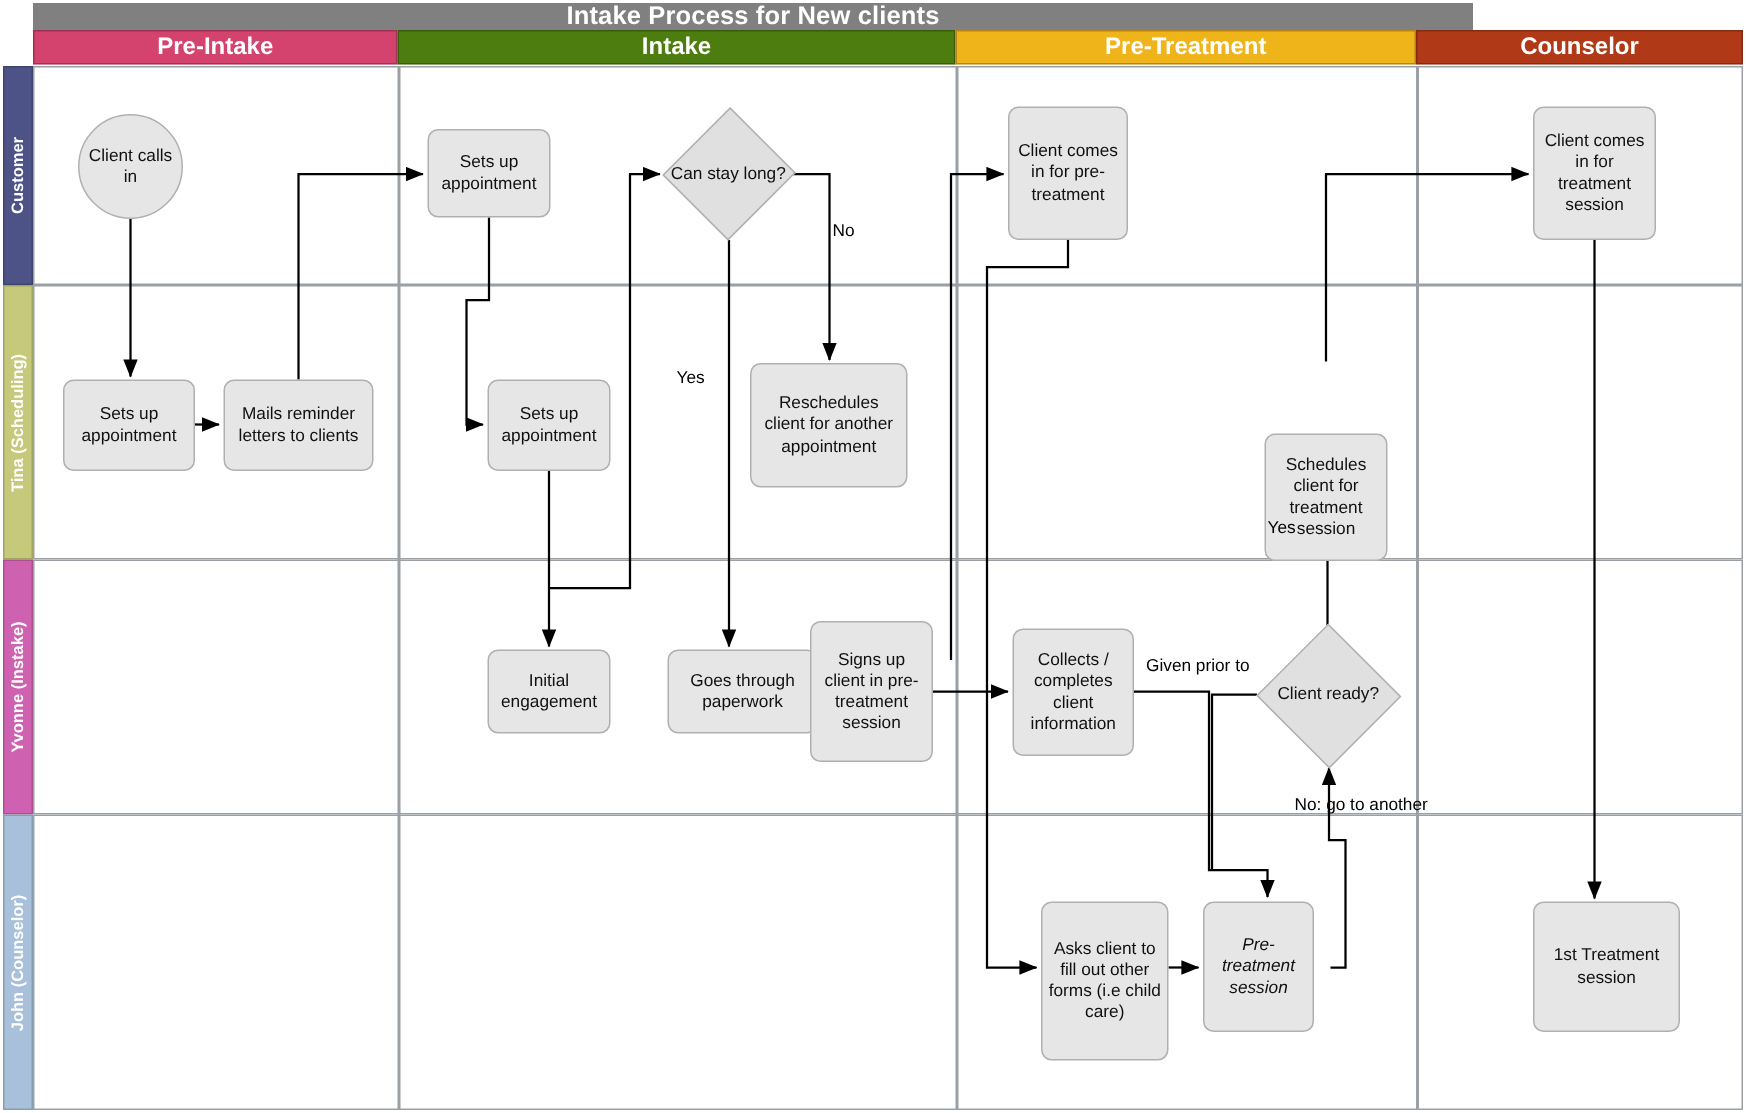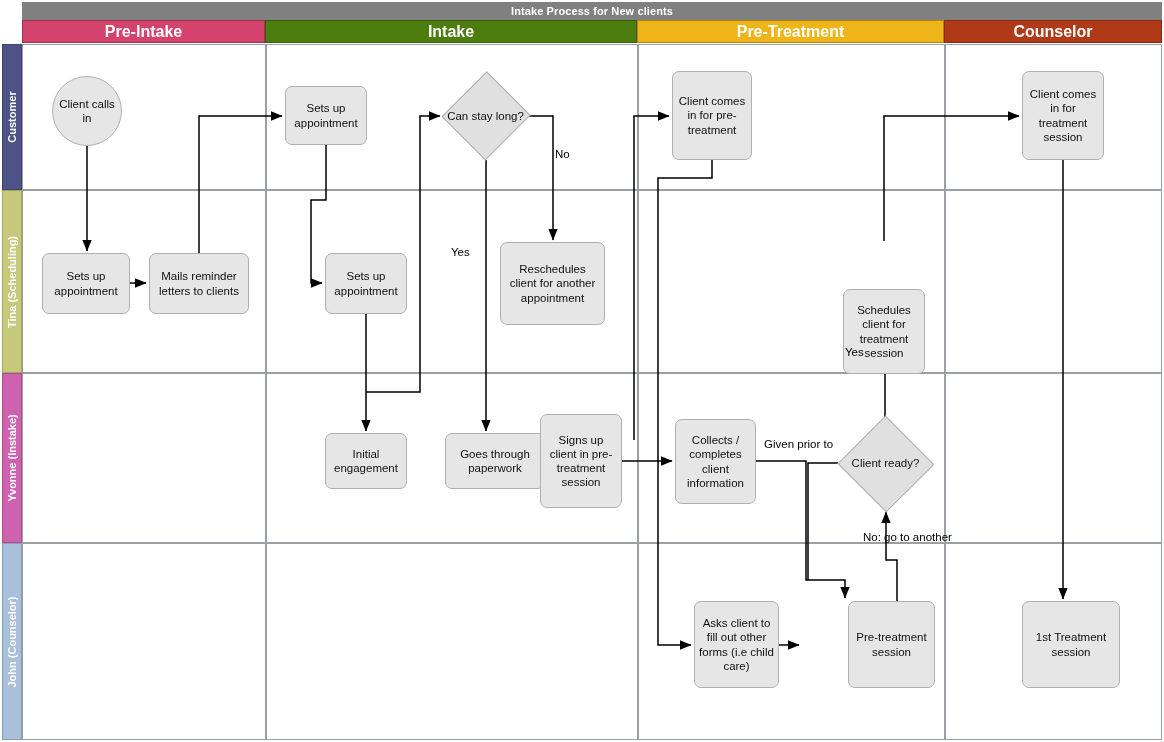--- a/index.html
+++ b/index.html
@@ -1,21 +1,21 @@
 <!DOCTYPE html>
 <html><head>
 <meta charset="utf-8">
 <style>
   html,body{margin:0;padding:0;background:#ffffff;}
   body{font-family:"Liberation Sans",sans-serif;}
   #canvas{position:relative;width:1164px;height:742px;overflow:hidden;background:#fff;}
 
   
-  .title-bar{position:absolute;left:22px;top:2px;width:1140px;height:18px;
-    background:#808080;color:#ffffff;font-size:11px;font-weight:bold;
+  .title-bar{position:absolute;left:22px;top:2px;width:960px;height:18px;
+    background:#808080;color:#ffffff;font-size:17px;font-weight:bold;
     display:flex;align-items:center;justify-content:center;letter-spacing:.1px;}
 
   
   .phase{position:absolute;top:20px;height:23px;color:#ffffff;font-size:16px;
     font-weight:bold;display:flex;align-items:center;justify-content:center;
     box-sizing:border-box;border:1px solid rgba(0,0,0,.25);}
 
   
   .lane-head{position:absolute;left:2px;width:20px;color:#ffffff;font-size:11px;
     font-weight:bold;box-sizing:border-box;border:1px solid rgba(0,0,0,.18);}
@@ -181,24 +181,24 @@
       <div class="node" style="left: 843px; top: 241px; width: 82px; height: 85px; margin-top: 48px;">
         <div>Schedules client for treatment session</div>
       </div>
       <div class="node" style="left: 675px; top: 419px; width: 81px; height: 85px;">
         <div>Collects / completes client information</div>
       </div>
       <div class="node diamond" style="left: 838px; top: 417px; width: 95px; height: 93px;">
         <div class="dshape"></div>
         <div class="dtext">Client ready?</div>
       </div>
-      <div class="node" style="left: 694px; top: 601px; width: 85px; height: 87px;">
+      <div class="node" style="left: 694px; top: 601px; width: 85px; height: 106px;">
         <div>Asks client to fill out other forms (i.e child care)</div>
       </div>
-      <div class="node" style="left: 848px; top: 601px; width: 87px; height: 87px;">
+      <div class="node" style="left: 802px; top: 601px; width: 74px; height: 87px; font-style: italic;">
         <div>Pre-treatment session</div>
       </div>
       <div class="node" style="left: 1022px; top: 71px; width: 82px; height: 89px;">
         <div>Client comes in for treatment session</div>
       </div>
       <div class="node" style="left: 1022px; top: 601px; width: 98px; height: 87px;">
         <div>1st Treatment session</div>
       </div>
     </div>
 

